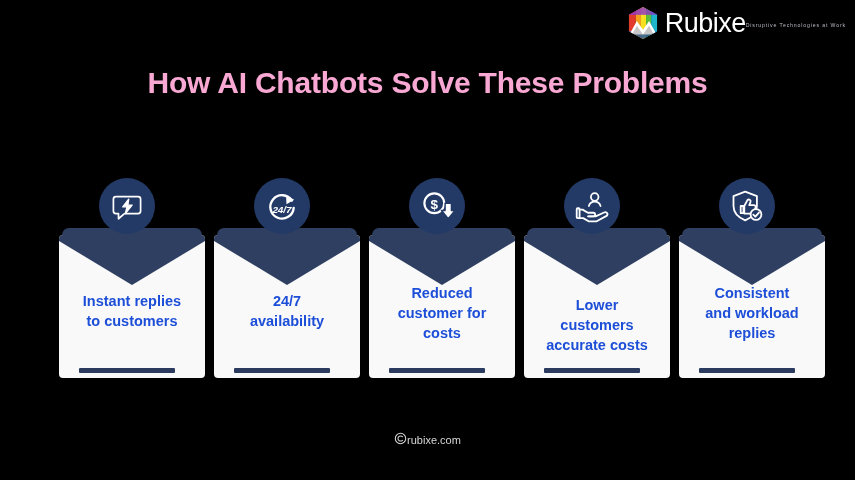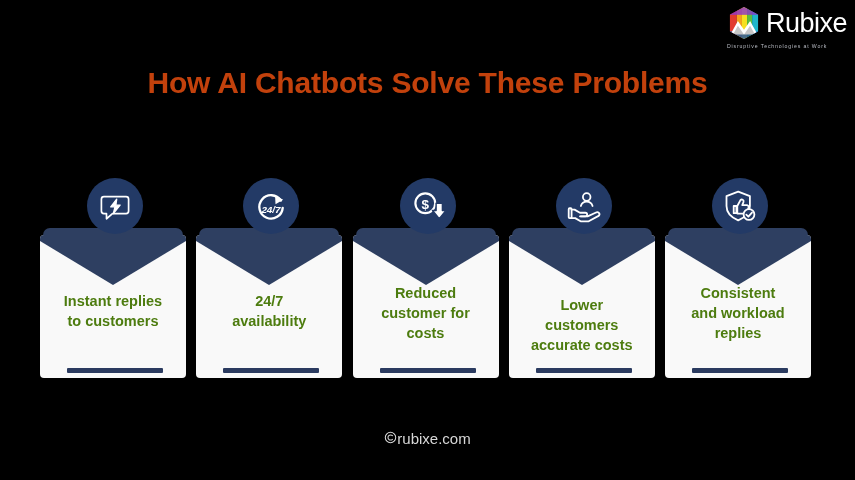--- a/index.html
+++ b/index.html
@@ -7,48 +7,48 @@
     width:855px; height:480px;
     background:#000000;
     font-family:"Liberation Sans", sans-serif;
     overflow:hidden;
   }
   .slide { position:relative; width:855px; height:480px; background:#000000; }
 
   
   .logo-wrap {
     position:absolute; top:6px; right:8px;
-    display:flex; flex-direction:column; align-items:flex-start;
+    display:flex; flex-direction:row; align-items:center;
   }
   .logo-row { display:flex; align-items:center; gap:5px; }
   .logo-mark { width:34px; height:34px; display:block; }
   .logo-text {
     font-size:27px; font-weight:400; color:#ffffff;
     letter-spacing:-0.5px; line-height:1;
     font-family:"Liberation Sans", sans-serif;
   }
   .logo-tag {
     font-size:5.2px; color:#b9bcc4; letter-spacing:0.85px;
     margin-top:3px; margin-right:1px; white-space:nowrap;
   }
 
   
   .title {
     position:absolute; top:66px; left:0; width:855px;
-    text-align:center; color:#c2410c;
+    text-align:center; color:#f9a8d4;
     font-size:30px; font-weight:bold; letter-spacing:-0.2px;
   }
 
   
   .cards {
     position:absolute; top:178px; left:40px;
     width:775px; height:200px;
     display:flex; justify-content:space-between;
   }
-  .card { position:relative; width:150px; height:200px; }
+  .card { position:relative; width:150px; height:200px;margin-left:19px; }
 
   .icon-circle {
     position:absolute; top:0; left:50%; transform:translateX(-50%);
     width:56px; height:56px; border-radius:50%;
     background:#233a66; z-index:3;
     display:flex; align-items:center; justify-content:center;
   }
   .icon-circle svg { display:block; }
 
   .banner {
@@ -62,33 +62,33 @@
     width:146px; height:143px;
     background:#f9f9f9; border-radius:4px;
     overflow:hidden; z-index:2;
   }
   .chevron {
     position:absolute; top:0; left:0; width:146px; height:50px;
     z-index:2;
   }
   .label {
     position:absolute; left:0; width:146px; top:56px;
-    text-align:center; color:#4d7c0f;
+    text-align:center; color:#1d4ed8;
     font-size:14.5px; font-weight:bold; line-height:1.38;
     padding:0 6px;
   }
   .accent {
     position:absolute; bottom:5px; left:50%; transform:translateX(-50%);
     width:96px; height:5px; background:#2b3b60; border-radius:1px; z-index:4;
   }
 
   
   .footer {
     position:absolute; bottom:33px; left:0; width:855px;
-    text-align:center; color:#d7d7d7; font-size:15px;
+    text-align:center; color:#d7d7d7; font-size:11px;
     display:flex; align-items:center; justify-content:center; 
   }
   .copy-ico { display:inline-block; }
 </style>
 </head>
 <body>
 
 <div class="slide">
 
   <div class="logo-wrap">

